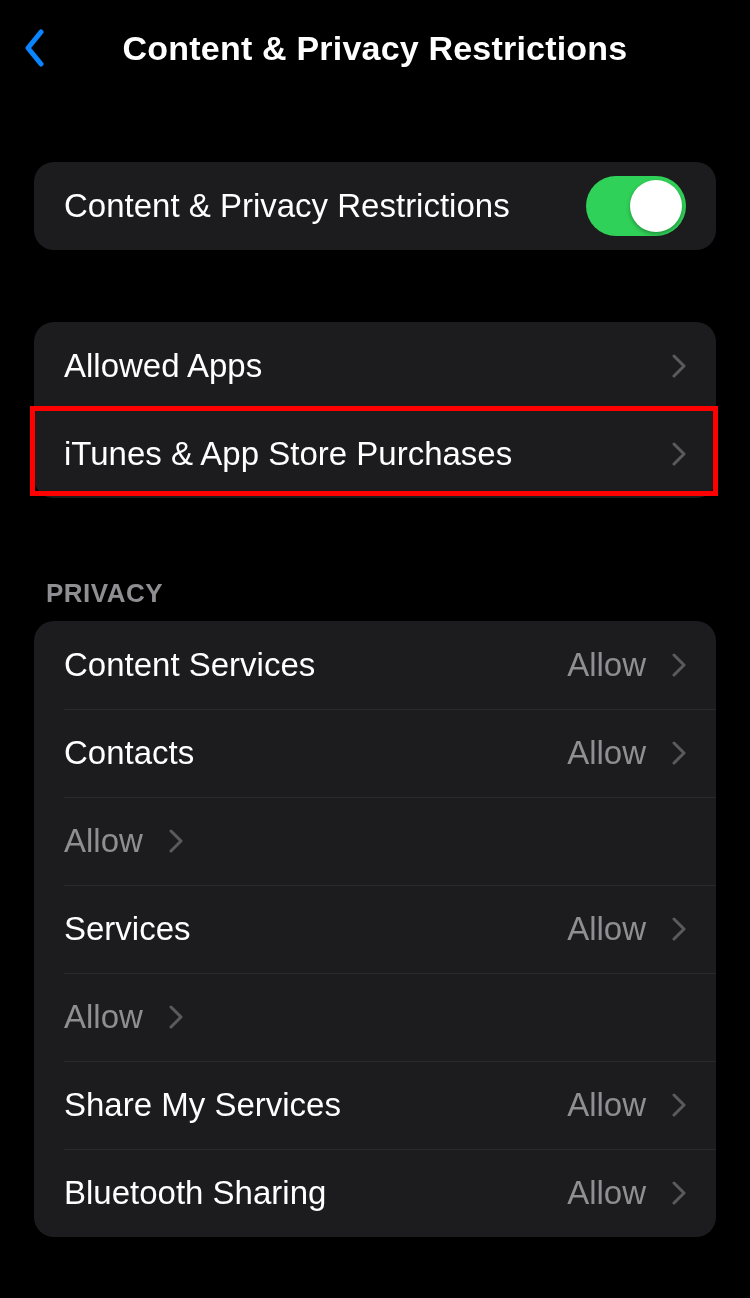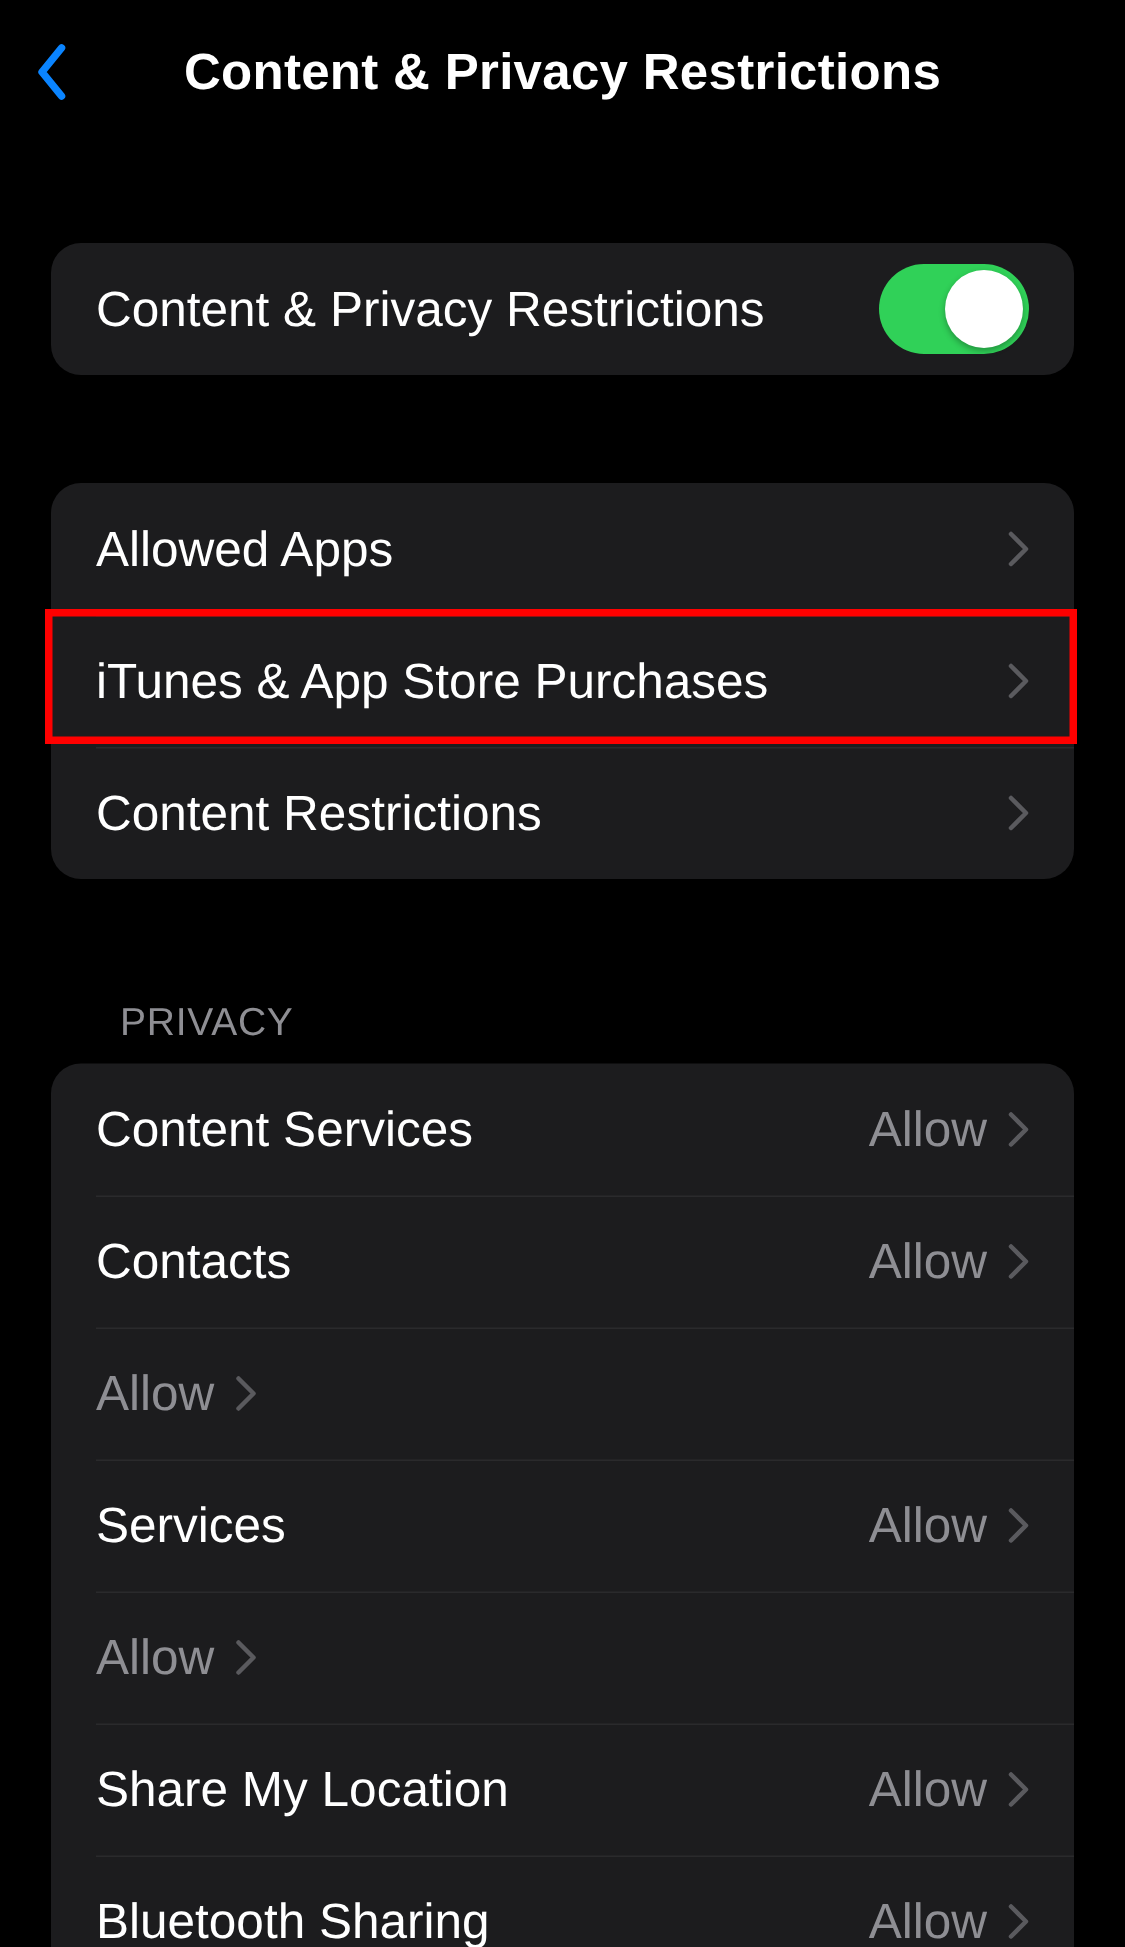--- a/index.html
+++ b/index.html
@@ -63,21 +63,21 @@
   }
   .row-label {
     font-size: 33px;
     font-weight: 400;
     flex: 1;
     color: #fff;
   }
   .row-value {
     font-size: 33px;
     color: #8e8e93;
-    margin-right: 14px;
+    margin-right: 26px;
   }
   .chevron {
     width: 14px;
     height: 24px;
     flex-shrink: 0;
   }
   .chevron svg { width: 14px; height: 24px; display: block; }
   .toggle {
     width: 100px;
     height: 60px;
@@ -93,22 +93,23 @@
     width: 52px;
     height: 52px;
     background: #fff;
     border-radius: 50%;
     box-shadow: 0 2px 4px rgba(0,0,0,0.3);
   }
   .section-header {
     font-size: 26px;
     color: #8e8e93;
     margin-top: 80px;
-    margin-left: 46px;
+    margin-left: 12px;
     letter-spacing: 0.5px;
+    font-weight: bold;
   }
   .highlight {
     position: absolute;
     border: 5px solid #ff0000;
     pointer-events: none;
     left: 30px;
     width: 688px;
     height: 90px;
     top: 406px;
   }
@@ -146,28 +147,20 @@
       </div>
     </div>
     <div class="row">
       <div class="row-label">iTunes &amp; App Store Purchases</div>
       <div class="chevron">
         <svg viewBox="0 0 14 24">
             <polyline points="2,2 12,12 2,22" fill="none" stroke="#5a5a5e" stroke-width="3" stroke-linecap="round" stroke-linejoin="round"></polyline>
           </svg>
       </div>
     </div>
-    <div class="row">
-      <div class="row-label">Content Restrictions</div>
-      <div class="chevron">
-        <svg viewBox="0 0 14 24">
-            <polyline points="2,2 12,12 2,22" fill="none" stroke="#5a5a5e" stroke-width="3" stroke-linecap="round" stroke-linejoin="round"></polyline>
-          </svg>
-      </div>
-    </div>
   </div>
 
   <div class="section-header">PRIVACY</div>
 
   <div class="group third">
     <div class="row">
       <div class="row-label">Content Services</div>
       <div class="row-value">Allow</div>
       <div class="chevron">
         <svg viewBox="0 0 14 24">
@@ -203,21 +196,21 @@
     </div>
     <div class="row">
       <div class="row-value">Allow</div>
       <div class="chevron">
         <svg viewBox="0 0 14 24">
             <polyline points="2,2 12,12 2,22" fill="none" stroke="#5a5a5e" stroke-width="3" stroke-linecap="round" stroke-linejoin="round"></polyline>
           </svg>
       </div>
     </div>
     <div class="row">
-      <div class="row-label">Share My Location</div>
+      <div class="row-label">Share My Services</div>
       <div class="row-value">Allow</div>
       <div class="chevron">
         <svg viewBox="0 0 14 24">
             <polyline points="2,2 12,12 2,22" fill="none" stroke="#5a5a5e" stroke-width="3" stroke-linecap="round" stroke-linejoin="round"></polyline>
           </svg>
       </div>
     </div>
     <div class="row">
       <div class="row-label">Bluetooth Sharing</div>
       <div class="row-value">Allow</div>

